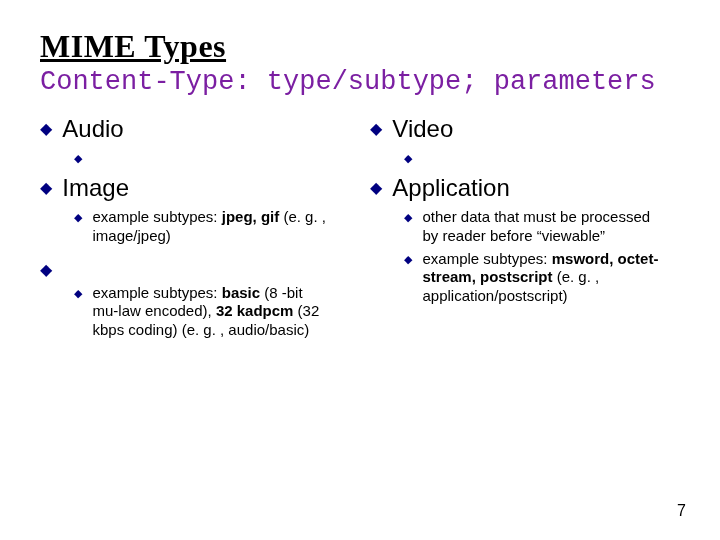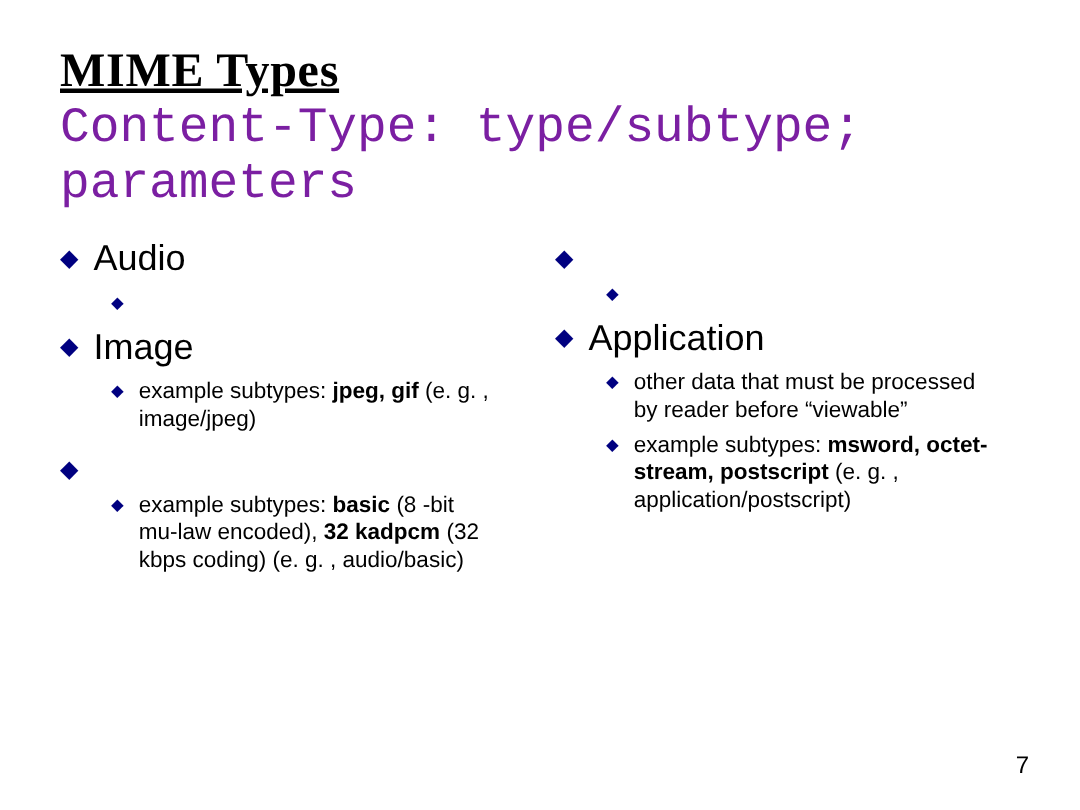--- a/index.html
+++ b/index.html
@@ -1,19 +1,19 @@
 <!DOCTYPE html>
 <html><head>
 <meta charset="utf-8">
 <style>
   * { margin: 0; padding: 0; box-sizing: border-box; }
   html, body { width: 720px; height: 540px; background: #fff; font-family: "Helvetica Neue", Arial, sans-serif; color: #000; }
   .slide { position: relative; width: 720px; height: 540px; padding: 28px 40px 0 40px; }
   .title { font-family: "Comic Sans MS", "Comic Sans", cursive; font-size: 32px; text-decoration: underline; font-weight: bold; letter-spacing: 0.5px; }
-  .subtitle { font-family: "Courier New", Courier, monospace; color: #7b1fa2; font-size: 33px; margin-top: 2px; }
+  .subtitle { font-family: "Courier New", Courier, monospace; color: #7b1fa2; font-size: 27px; margin-top: 2px; }
   .columns { display: flex; margin-top: 18px; gap: 20px; }
   .col { flex: 1; }
   .section { margin-bottom: 10px; }
   .section-head { display: flex; align-items: flex-start; gap: 10px; font-size: 24px; color: #000; }
   .bullet-l1 { color: #000080; font-size: 16px; line-height: 1; margin-top: 6px; }
   .sub-list { margin-left: 34px; margin-top: 6px; }
   .sub-item { display: flex; align-items: flex-start; gap: 10px; font-size: 15px; line-height: 1.25; margin-bottom: 4px; }
   .bullet-l2 { color: #000080; font-size: 11px; line-height: 1; margin-top: 4px; flex-shrink: 0; }
   .sub-text { max-width: 240px; }
   .pagenum { position: absolute; right: 34px; bottom: 20px; font-size: 16px; }
@@ -60,20 +60,21 @@
               <span class="bullet-l2">◆</span>
               <span class="sub-text">example subtypes: <b>basic </b>(8 -bit mu-law encoded), <b>32 kadpcm </b>(32 kbps coding) (e. g. , audio/basic)</span>
             </div>
           </div>
         </div>
       </div>
     <div class="col" id="col-right">
         <div class="section">
           <div class="section-head">
             <span class="bullet-l1">◆</span>
+            <span>Video</span>
           </div>
           <div class="sub-list">
             <div class="sub-item">
               <span class="bullet-l2">◆</span>
             </div>
           </div>
         </div>
         <div class="section">
           <div class="section-head">
             <span class="bullet-l1">◆</span>

